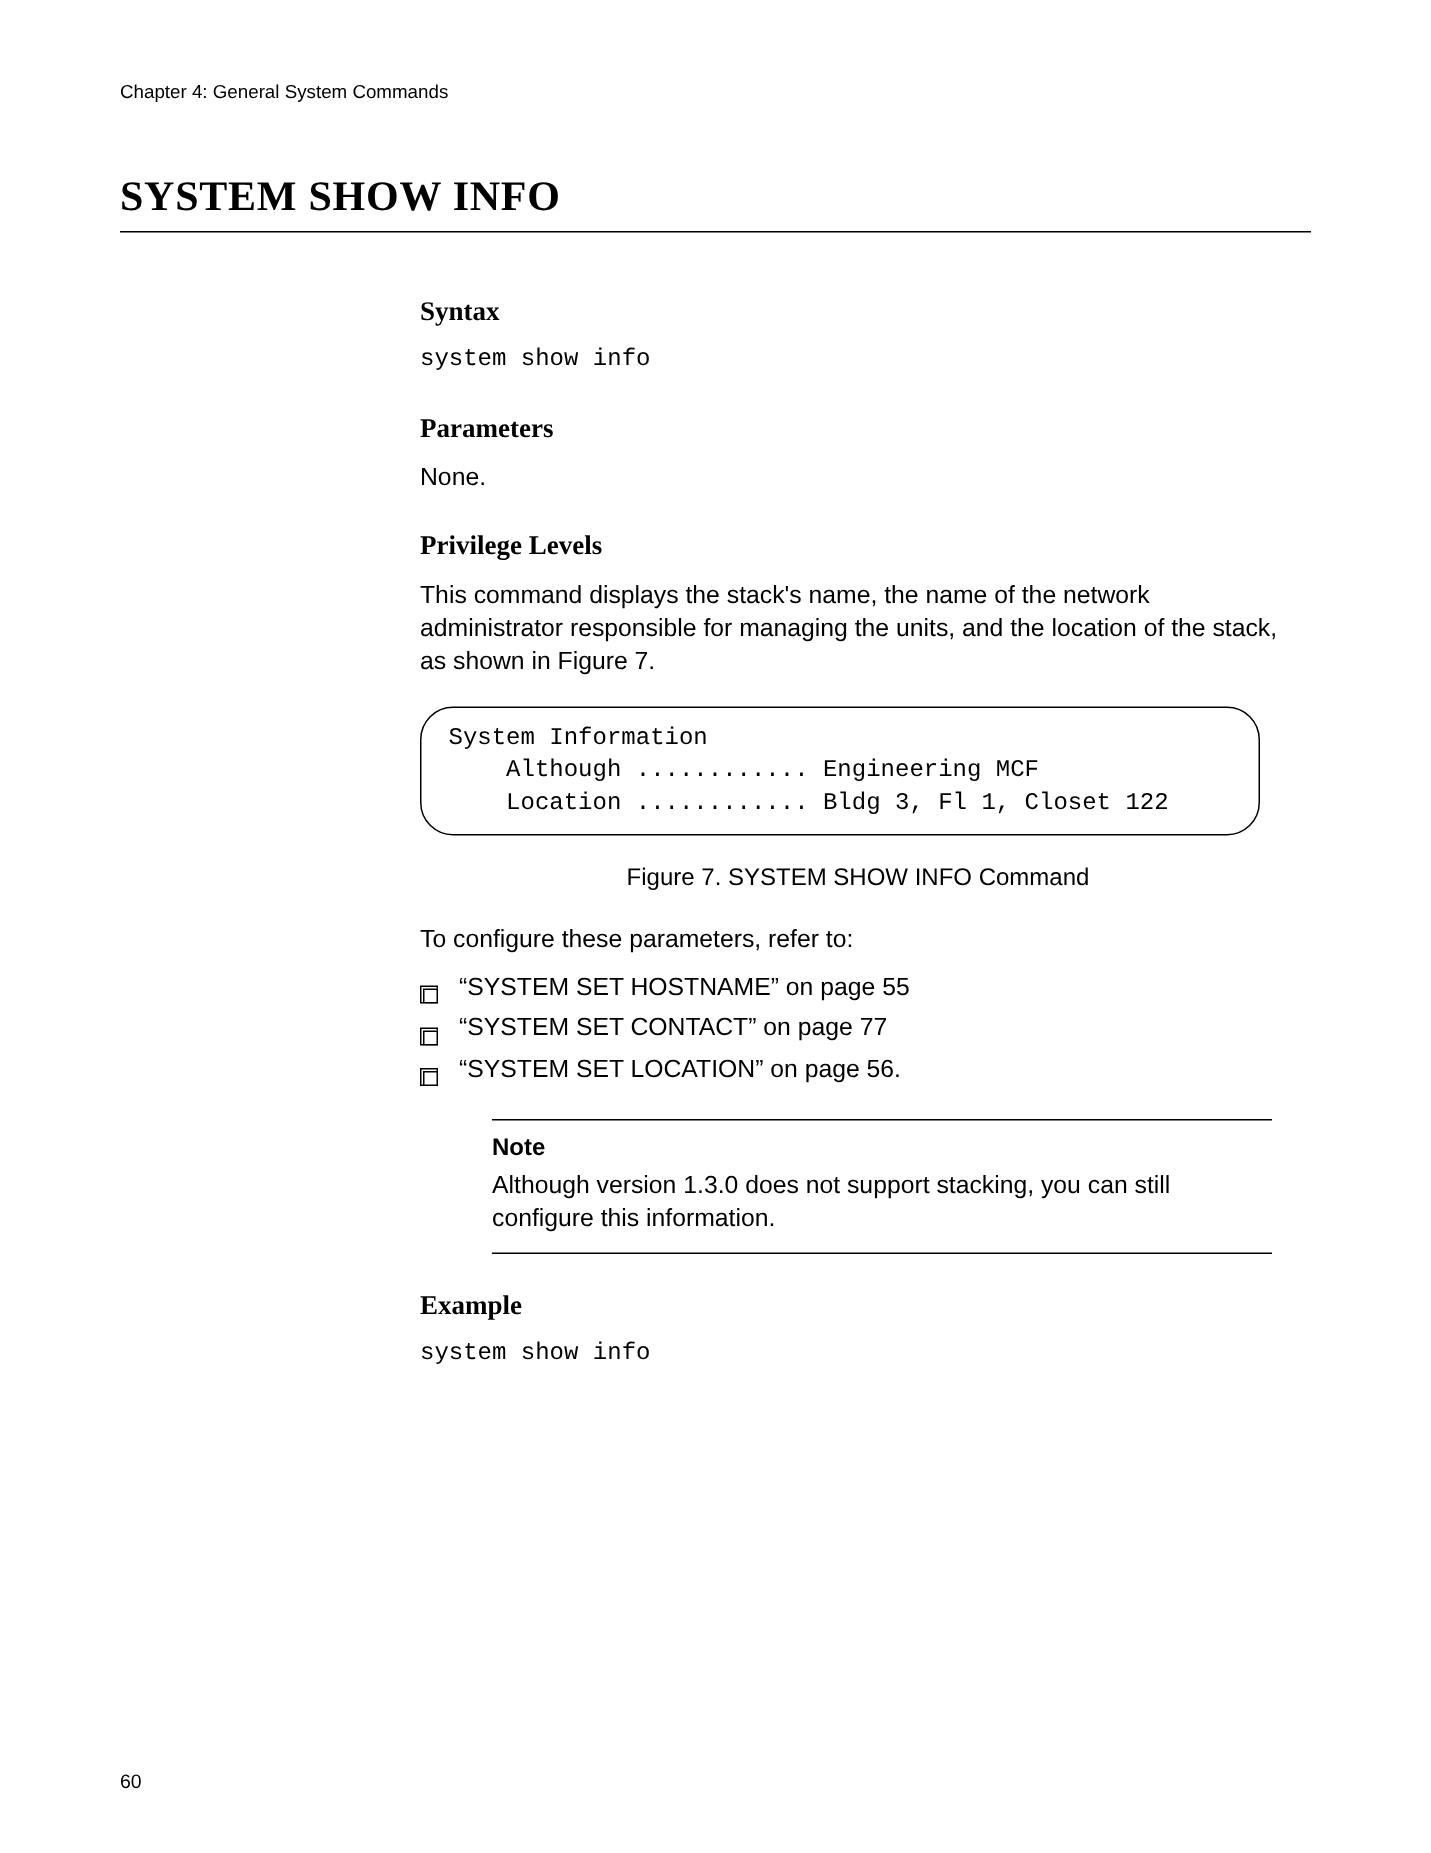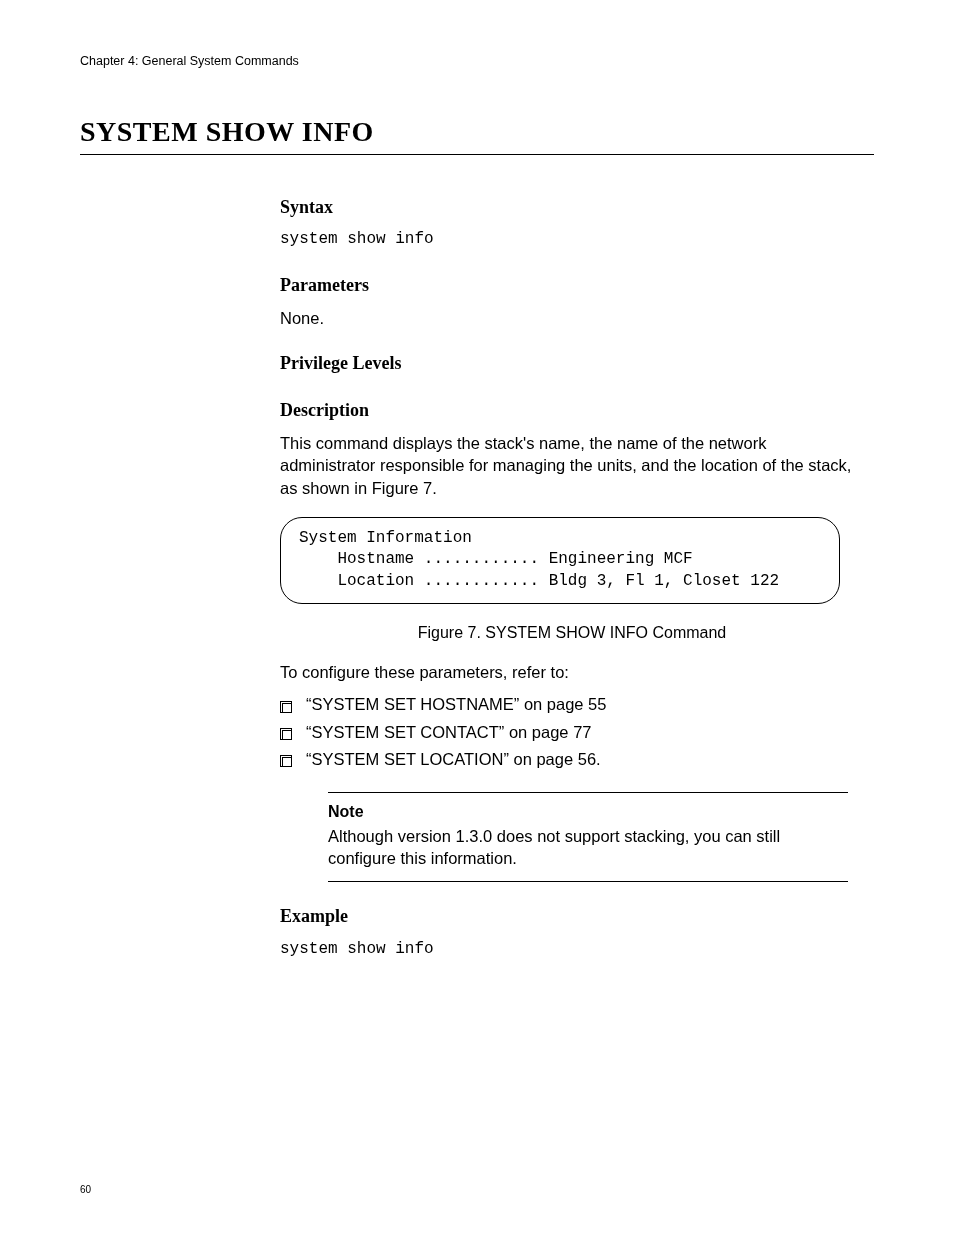--- a/index.html
+++ b/index.html
@@ -64,21 +64,21 @@
     text-align: center;
     font-size: 16px;
     margin-top: 18px;
     margin-bottom: 18px;
   }
   .bullets {
     margin-top: 10px;
   }
   .bullet-row {
     display: flex;
-    align-items: center;
+    align-items: flex-end;
     margin: 5px 0;
   }
   .bullet-icon {
     width: 12px;
     height: 12px;
     flex: 0 0 12px;
     margin-right: 14px;
     margin-top: 4px;
     position: relative;
   }
@@ -110,21 +110,21 @@
     margin-bottom: 2px;
   }
   .note-text {
     font-size: 16.5px;
     line-height: 1.35;
   }
   .page-num {
     position: absolute;
     bottom: 40px;
     left: 80px;
-    font-size: 10px;
+    font-size: 13px;
   }
 </style>
 </head>
 <body>
 
 <div class="page">
 
   <div class="running-head">Chapter 4: General System Commands</div>
 
   <div class="title-block">
@@ -134,27 +134,26 @@
   <div class="content">
 
     <div class="sec-head">Syntax</div>
     <div class="mono">system show info</div>
 
     <div class="sec-head">Parameters</div>
     <div>None.</div>
 
     <div class="sec-head">Privilege Levels</div>
 
-    <div class="sec-head">Description</div>
     <div>This command displays the stack's name, the name of the network administrator responsible for managing the units, and the location of the stack, as shown in Figure 7.</div>
 
     <div class="figure-wrap">
       <div class="figure-box">
         <div class="mono">System Information</div>
-        <div class="mono">    Hostname ............ Engineering MCF</div>
+        <div class="mono">    Although ............ Engineering MCF</div>
         <div class="mono">    Location ............ Bldg 3, Fl 1, Closet 122</div>
       </div>
       <div class="figure-caption">Figure 7. SYSTEM SHOW INFO Command</div>
     </div>
 
     <div>To configure these parameters, refer to:</div>
 
     <div class="bullets">
       <div class="bullet-row">
         <span class="bullet-icon">

